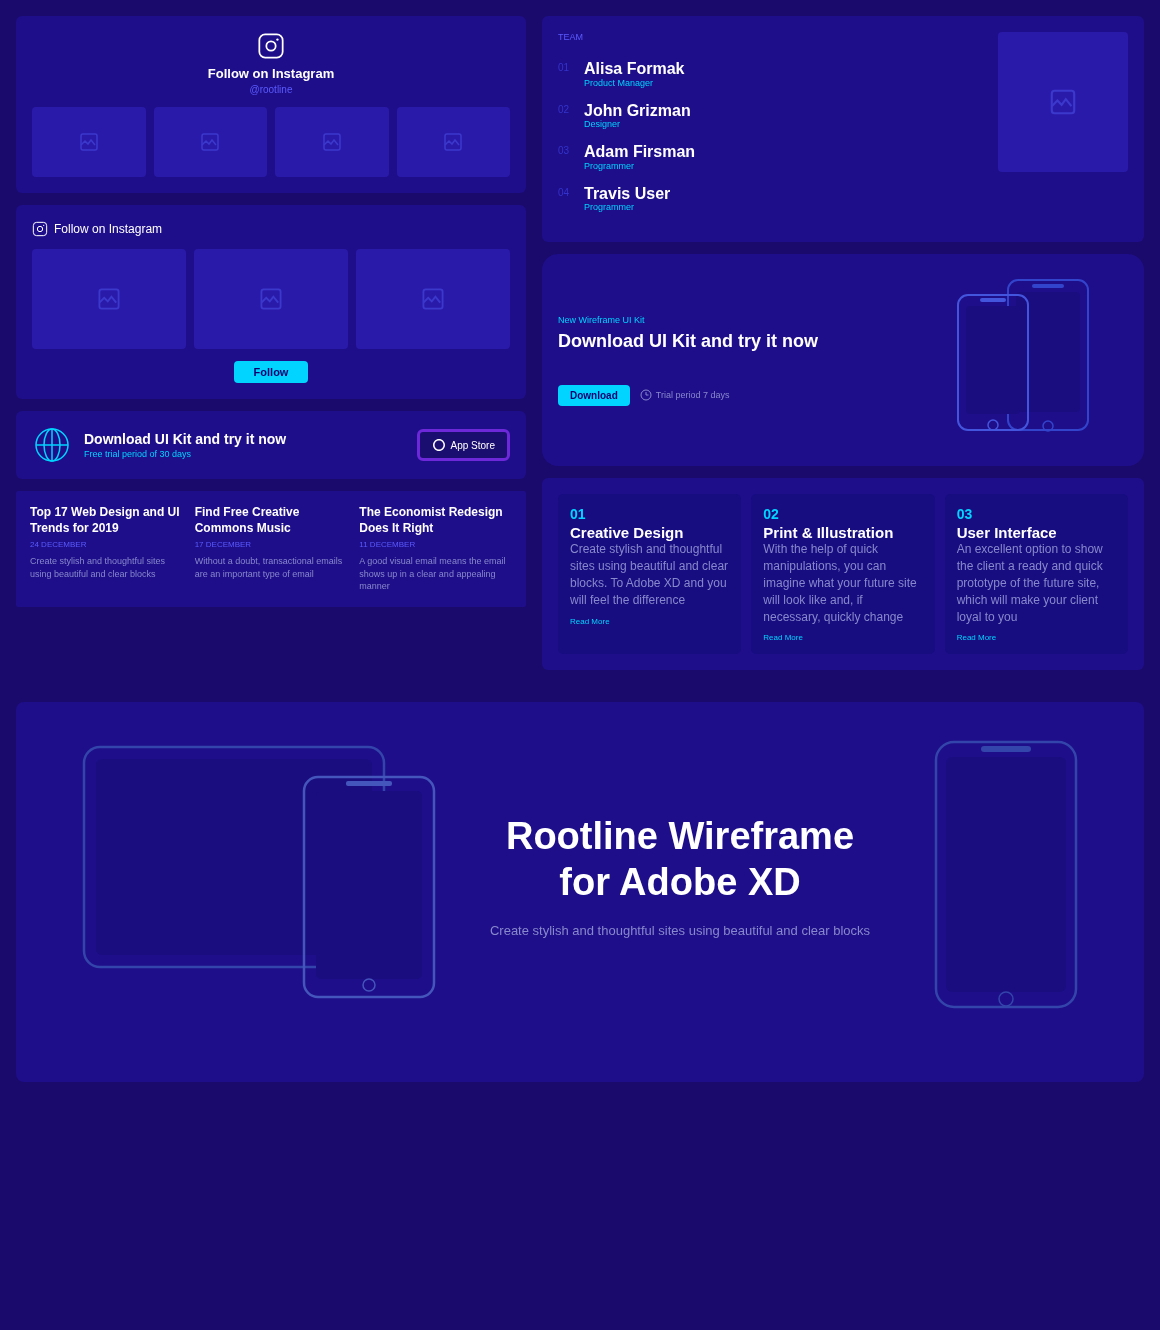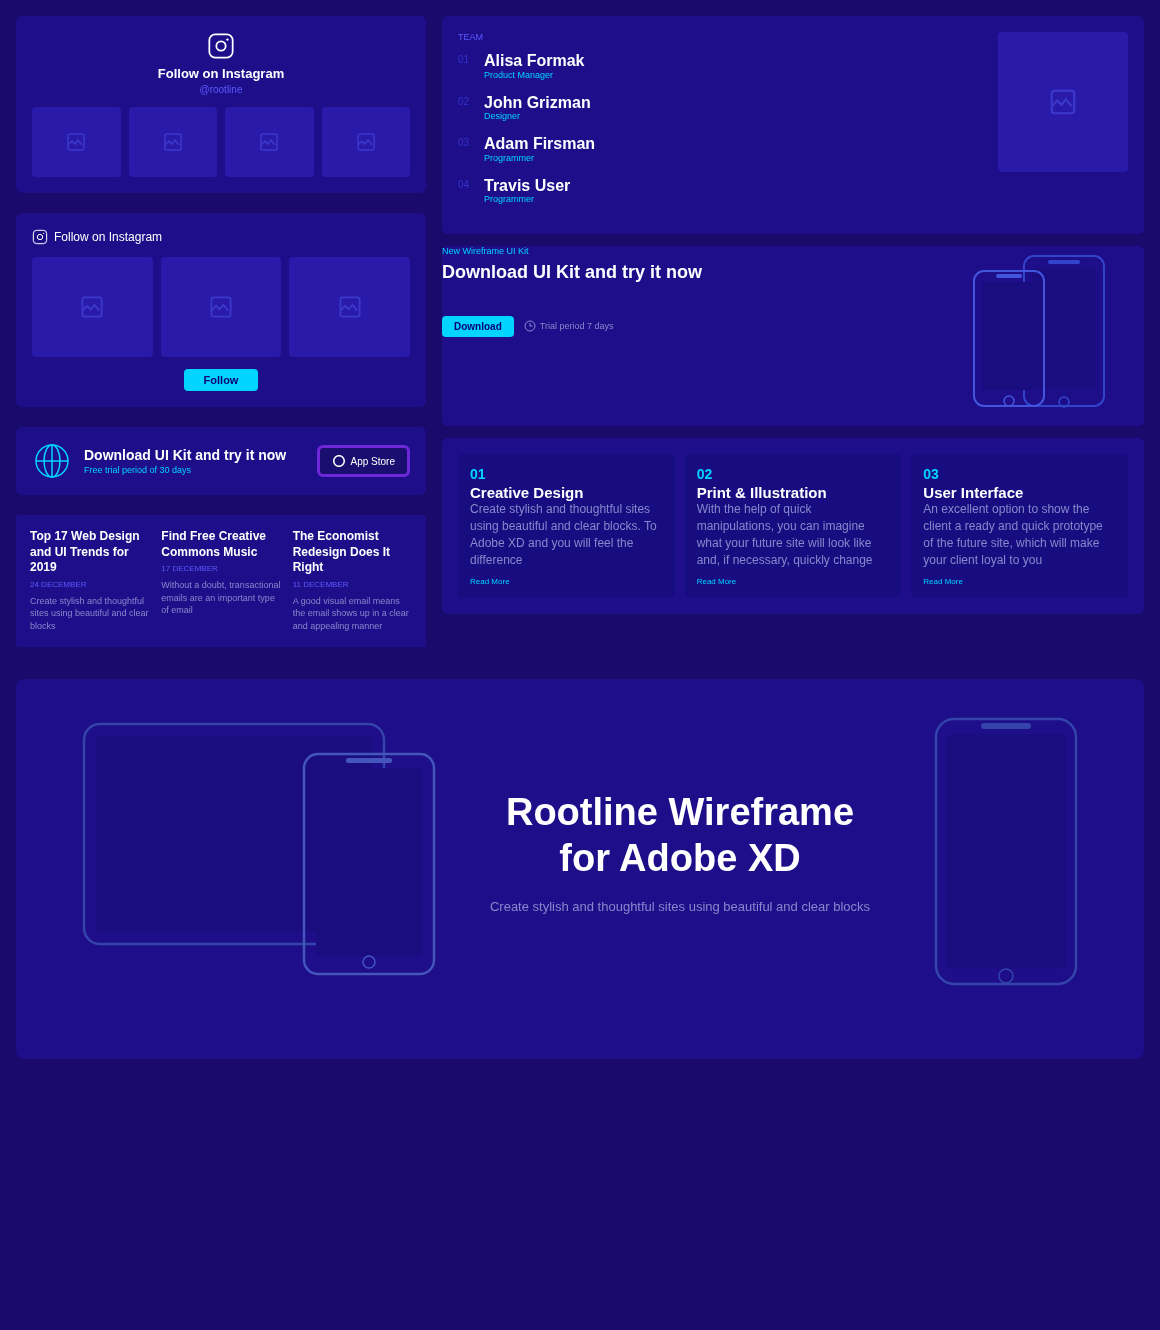--- a/index.html
+++ b/index.html
@@ -12,24 +12,24 @@
     }
 
     .main-container {
       display: flex;
       gap: 16px;
       padding: 16px;
     }
 
     
     .left-col {
-      width: 410px;
+      width: 510px;
       display: flex;
       flex-direction: column;
-      gap: 20px;
+      gap: 12px;
     }
 
     
     .right-col {
       flex: 1;
       display: flex;
       flex-direction: column;
       gap: 12px;
     }
 
@@ -214,21 +214,21 @@
     }
 
     .team-list {
       flex: 1;
     }
 
     .team-label {
       color: #5a5aff;
       font-size: 9px;
       text-transform: uppercase;
-      margin-bottom: 10px;
+      margin-bottom: 18px;
     }
 
     .team-member {
       display: flex;
       align-items: flex-start;
       gap: 10px;
       margin-bottom: 14px;
     }
 
     .team-num {
@@ -254,23 +254,25 @@
     }
 
     .team-image {
       width: 130px;
       flex-shrink: 0;
     }
 
     
     .wireframe-card {
       background-color: #1e0e8a;
-      border-radius: 6px;
+      border-radius: 16px;
+      padding: 16px;
       display: flex;
       gap: 12px;
+      align-items: center;
     }
 
     .wireframe-text {
       flex: 1;
     }
 
     .wireframe-label {
       color: #00d4ff;
       font-size: 9px;
       margin-bottom: 6px;

